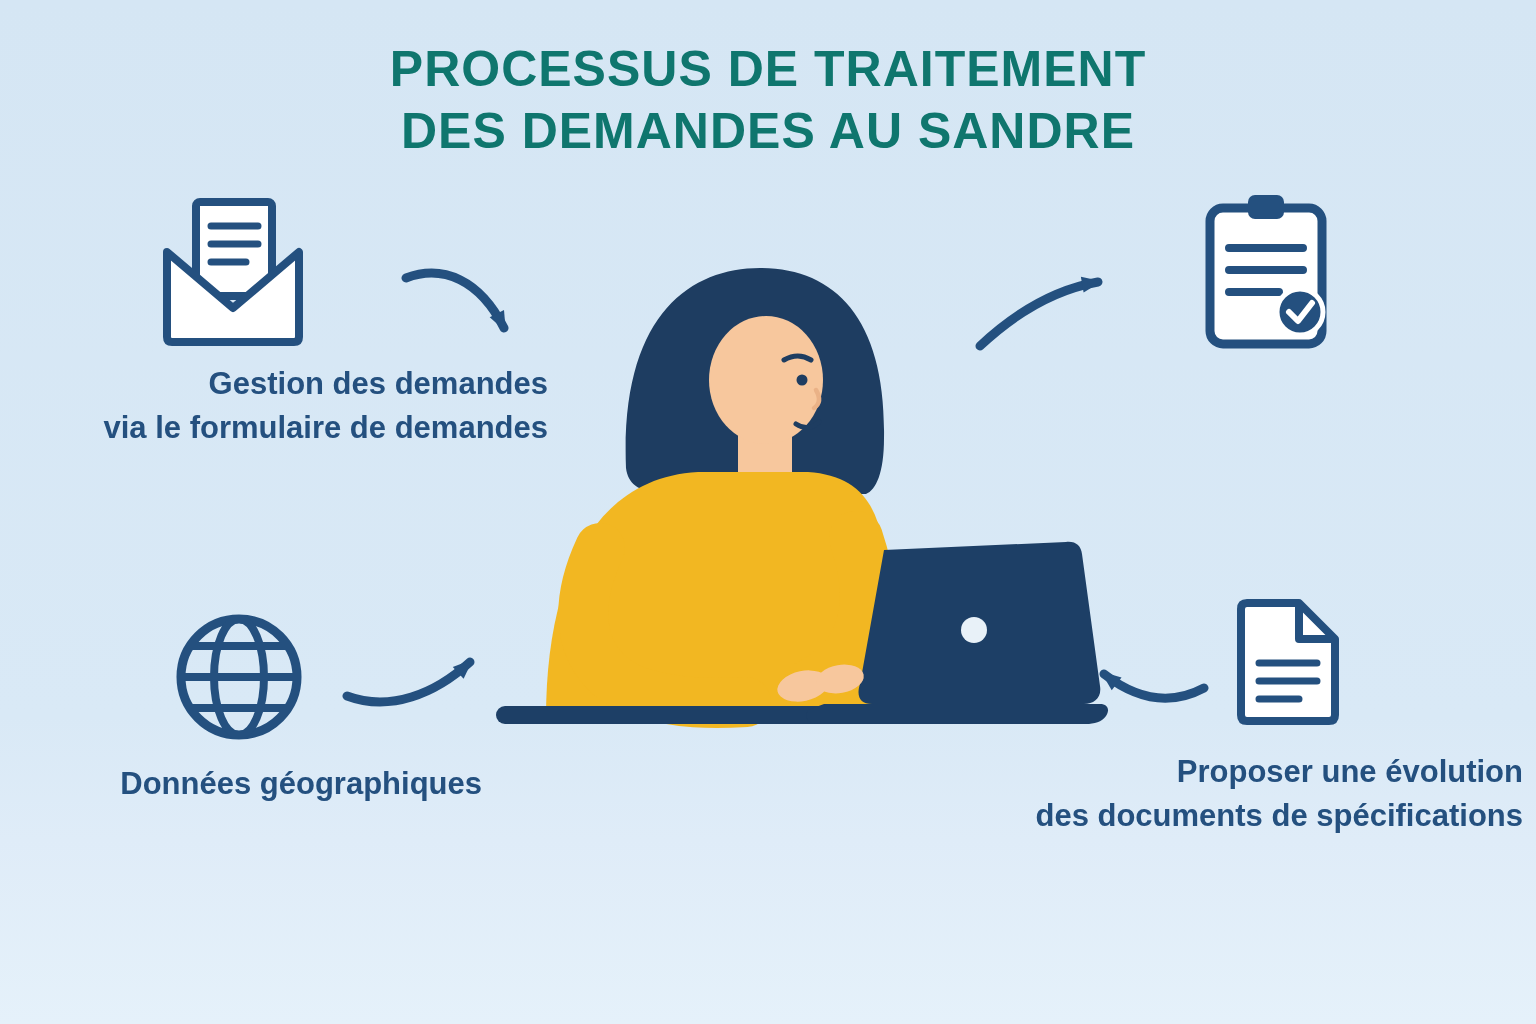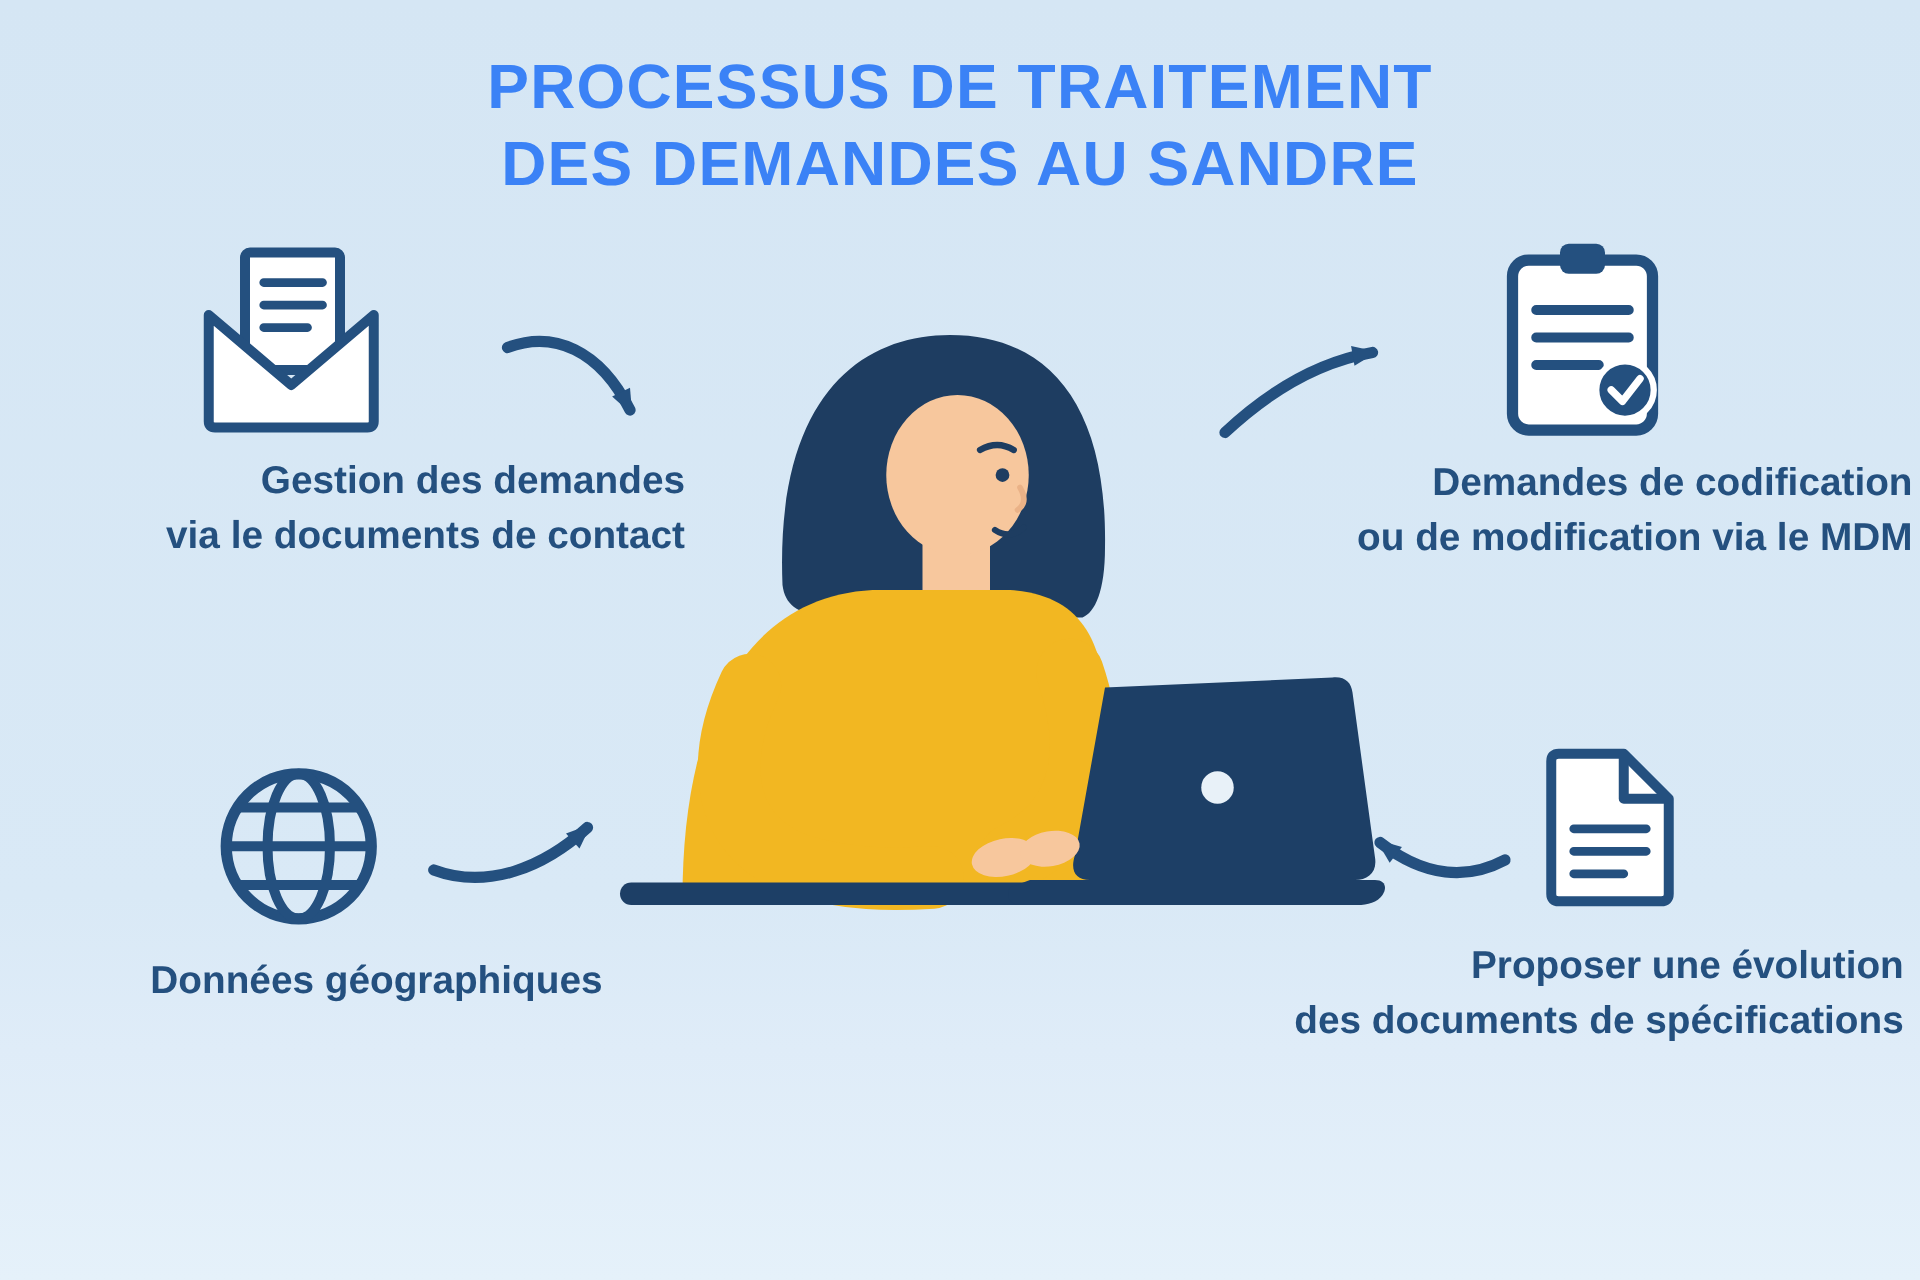--- a/index.html
+++ b/index.html
@@ -4,21 +4,21 @@
 <style>
   html,body{margin:0;padding:0;}
   body{
     width:1536px;height:1024px;position:relative;overflow:hidden;
     background:linear-gradient(180deg,#d5e6f4 0%,#d9e9f6 70%,#dfecf8 82%,#e5f1fa 100%);
     font-family:"Liberation Sans",sans-serif;
   }
   .abs{position:absolute;}
   .title{
     top:38px;left:0;width:1536px;text-align:center;
-    color:#3b82f6;font-weight:bold;font-size:50px;line-height:1.24;letter-spacing:1px;
+    color:#0f766e;font-weight:bold;font-size:50px;line-height:1.24;letter-spacing:1px;
   }
   .label{
     color:#24507f;font-weight:bold;font-size:31px;line-height:1.42;text-align:right;
   }
   .label-contact{left:0px;top:362px;width:548px;}
   .label-mdm{left:985px;top:364px;width:545px;}
   .label-geo{left:30px;top:752px;width:452px;margin-top:10px;}
   .label-specs{left:975px;top:750px;width:548px;}
   svg{display:block;}
 </style>
@@ -33,21 +33,21 @@
   </header>
 
   <svg class="abs" style="left:158px;top:190px;" width="150" height="160" viewBox="0 0 150 160">
     <rect x="38" y="12" width="76" height="94" rx="4" fill="#ffffff" stroke="#24507f" stroke-width="8"></rect>
     <path d="M53,36 H100 M53,54 H100 M53,72 H88" stroke="#24507f" stroke-width="7" stroke-linecap="round" fill="none"></path>
     <path d="M9,62 L75,118 L141,62 L141,147 Q141,152 136,152 L14,152 Q9,152 9,147 Z" fill="#ffffff" stroke="#24507f" stroke-width="8" stroke-linejoin="round"></path>
   </svg>
 
   <div class="abs label label-contact">
     <div>Gestion des demandes</div>
-    <div>via le documents de contact</div>
+    <div>via le formulaire de demandes</div>
   </div>
 
   <svg class="abs" style="left:398px;top:262px;" width="118" height="86" viewBox="0 0 118 86">
     <defs>
       <marker id="ah1" markerWidth="26" markerHeight="26" refX="18" refY="10" orient="auto" markerUnits="userSpaceOnUse">
         <path d="M2,2 L22,10 L2,18 Z" fill="#24507f"></path>
       </marker>
     </defs>
     <path d="M8,16 C45,2 82,18 106,66" fill="none" stroke="#24507f" stroke-width="9" stroke-linecap="round" marker-end="url(#ah1)"></path>
   </svg>
@@ -62,24 +62,20 @@
   </svg>
 
   <svg class="abs" style="left:1204px;top:192px;" width="124" height="160" viewBox="0 0 124 160">
     <rect x="6" y="16" width="112" height="136" rx="13" fill="#ffffff" stroke="#24507f" stroke-width="9"></rect>
     <rect x="44" y="3" width="36" height="24" rx="7" fill="#24507f"></rect>
     <path d="M25,56 H99 M25,78 H99 M25,100 H75" stroke="#24507f" stroke-width="8" stroke-linecap="round" fill="none"></path>
     <circle cx="96" cy="120" r="23" fill="#24507f" stroke="#ffffff" stroke-width="5"></circle>
     <path d="M85,120 L94,129 L108,111" fill="none" stroke="#ffffff" stroke-width="6" stroke-linecap="round" stroke-linejoin="round"></path>
   </svg>
 
-  <div class="abs label label-mdm">
-    <div>Demandes de codification</div>
-    <div>ou de modification via le MDM</div>
-  </div>
 
   <svg class="abs" style="left:172px;top:610px;" width="134" height="134" viewBox="0 0 134 134">
     <circle cx="67" cy="67" r="58" fill="none" stroke="#24507f" stroke-width="9"></circle>
     <ellipse cx="67" cy="67" rx="25" ry="58" fill="none" stroke="#24507f" stroke-width="8"></ellipse>
     <path d="M18,36 H116 M9,67 H125 M18,98 H116" fill="none" stroke="#24507f" stroke-width="8"></path>
   </svg>
 
   <div class="abs label label-geo">
     <div>Données géographiques</div>
   </div>

